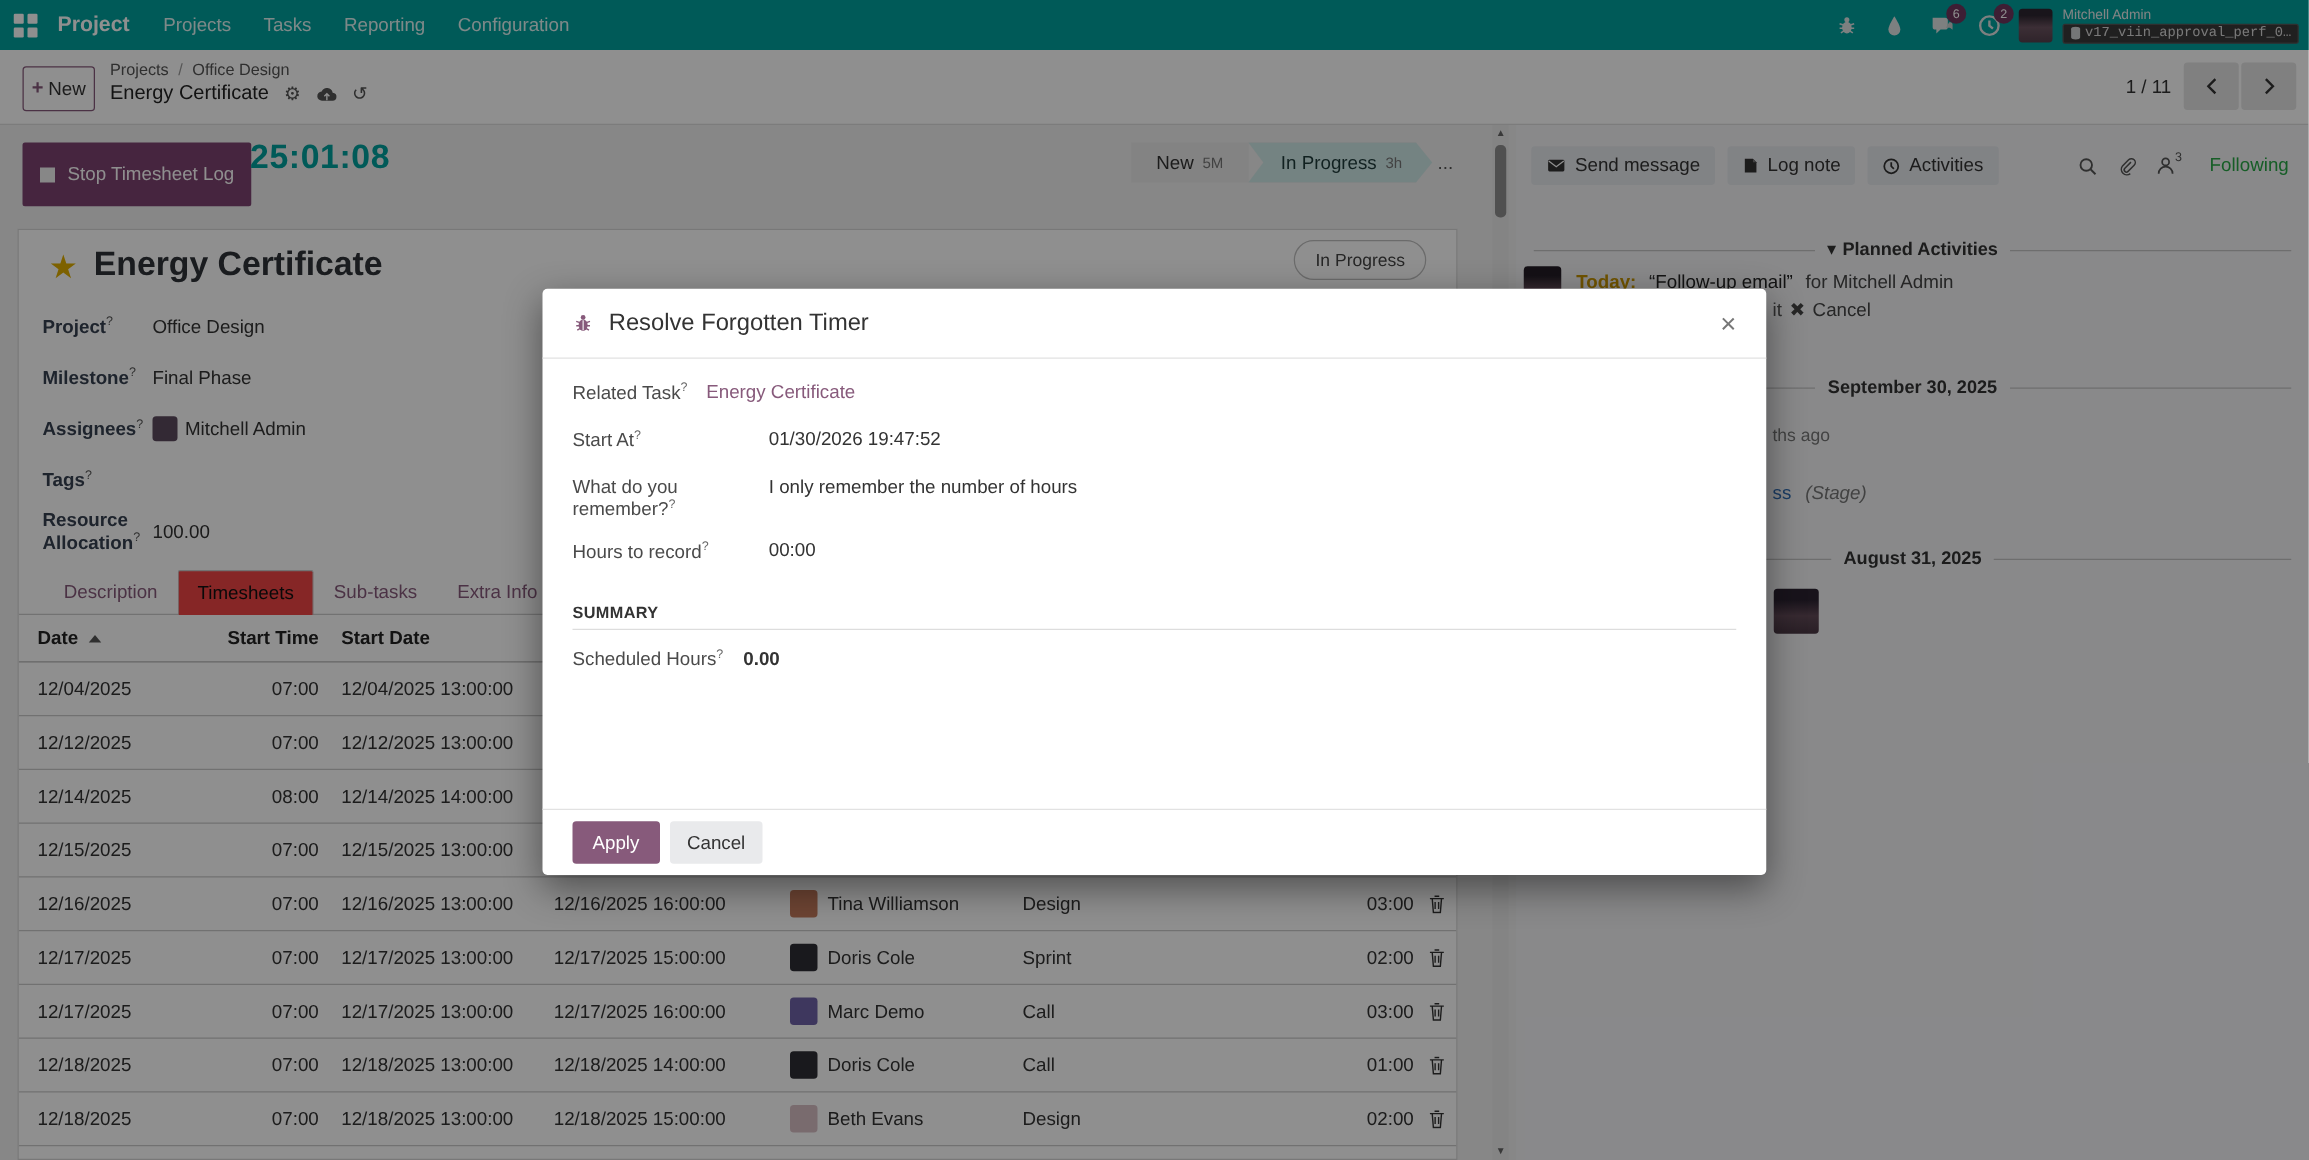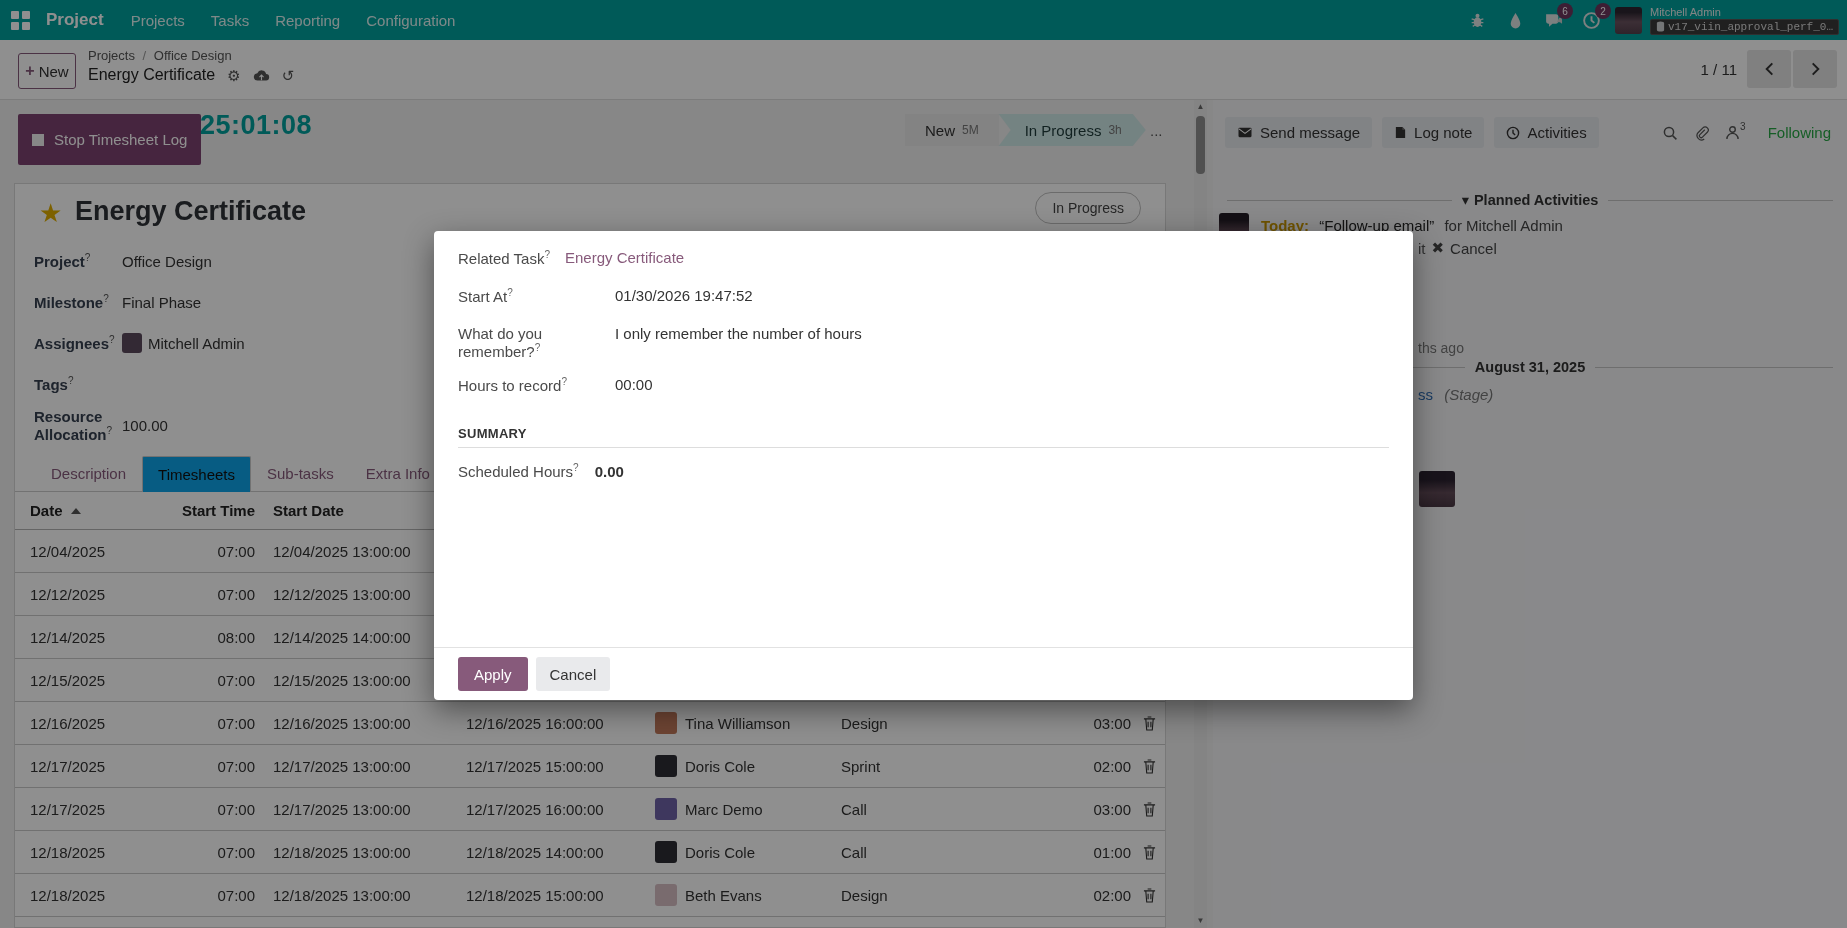--- a/index.html
+++ b/index.html
@@ -56,30 +56,30 @@
 .status-pill { position:absolute; right:24px; top:8px; height:32px; padding:0 16px; border:1px solid #bfbfbf; border-radius:16px; display:flex; align-items:center; font-size:14px; color:#444; background:#fff; }
 .fields { padding:8px 0 0 19px; }
 .frow { display:flex; height:22px; margin-bottom:19px; align-items:center; }
 .flabel { width:88px; font-size:15px; color:#374151; font-weight:bold; flex:none; }
 .flabel sup { font-size:10px; color:#555; font-weight:normal; }
 .fvalue { font-size:15px; color:#333; display:flex; align-items:center; gap:6px; }
 .favatar { width:20px; height:20px; border-radius:3px; display:none; }
 .favatar.visible { display:block; }
 .tabs { margin-top:4px; border-bottom:1px solid #ccc; padding-left:20px; display:flex; height:37px; align-items:flex-end; }
 .tab { padding:9px 15px; font-size:15px; color:#875a7b; cursor:pointer; border:1px solid transparent; border-bottom:none; }
-.tab.active { background:#0ea5e9; color:#111; border-color:#ccc; border-radius:2px 2px 0 0; position:relative; top:1px; }
+.tab.active { background:#ef4444; color:#111; border-color:#ccc; border-radius:2px 2px 0 0; position:relative; top:1px; }
 
 
 .ttable { width:1152px; font-size:15px; }
 .trow { display:flex; align-items:center; height:43px; border-bottom:1px solid #cacaca; cursor:pointer; }
 .thead { height:38px; font-weight:bold; color:#222; border-bottom:1px solid #b5b5b5; cursor:default; }
 .c-date { width:155px; padding-left:15px; display:flex; align-items:center; gap:8px; }
 .c-time { width:85px; text-align:right; }
 .c-sdate { width:188px; padding-left:18px; }
-.c-edate { width:189px;margin-left:23px; }
+.c-edate { width:189px; }
 .c-emp { width:186px; display:flex; align-items:center; gap:8px; }
 .c-desc { flex:1; }
 .c-dur { width:70px; text-align:right; }
 .c-trash { width:36px; display:flex; justify-content:center; }
 .sort-caret { width:0; height:0; border-left:5px solid transparent; border-right:5px solid transparent; border-bottom:6px solid #555; display:inline-block; }
 .emp-avatar { width:22px; height:22px; border-radius:3px; display:none; flex:none; }
 .emp-avatar.visible { display:block; }
 .trash { visibility:hidden; cursor:pointer; }
 .trash.visible { visibility:visible; }
 
@@ -607,20 +607,27 @@
       </span>
     </div>
   </div>
 
   <div class="frag frag-actions">
     <span>it</span>
     <span class="x">✖</span>
     <span class="cancel-lbl">Cancel</span>
   </div>
 
+  <div class="ch-divider" style="margin-top:64px;">
+    <span class="line"></span>
+    <span class="dv-text">
+        <span>September 30, 2025</span>
+      </span>
+    <span class="line"></span>
+  </div>
 
   <div class="frag frag-ago">ths ago</div>
   <div class="frag frag-stage">
     <span class="stage-link">ss</span>
     <span class="stage-word">(Stage)</span>
   </div>
 
   <div class="ch-divider date2">
     <span class="line"></span>
     <span class="dv-text">
@@ -628,20 +635,30 @@
       </span>
     <span class="line"></span>
   </div>
 
   <div class="frag-avatar"></div>
 </div>
 
 <div class="backdrop"></div>
 
 <div class="modal">
+  <div class="m-header">
+    <svg width="17" height="17" viewBox="0 0 16 16">
+        <ellipse cx="8" cy="9.5" rx="3.4" ry="4.3" fill="#875a7b"></ellipse>
+        <circle cx="8" cy="3.7" r="1.8" fill="#875a7b"></circle>
+        <path d="M2.8 6.7l2.8.9M2.8 10h2.8M3.6 13.3l2.6-1.6M13.2 6.7l-2.8.9M13.2 10h-2.8M12.4 13.3l-2.6-1.6" stroke="#875a7b" stroke-width="1.1" fill="none"></path>
+        <path d="M8 5.8v7.4" stroke="#fff" stroke-width=".8"></path>
+      </svg>
+    <span class="m-title">Resolve Forgotten Timer</span>
+    <span class="m-close">×</span>
+  </div>
   <div class="m-body">
     <div class="m-row narrow">
       <span class="m-label"><span>Related Task</span><sup>?</sup></span>
       <span class="m-value m-link">Energy Certificate</span>
     </div>
     <div class="m-row wide">
       <span class="m-label"><span>Start At</span><sup>?</sup></span>
       <span class="m-value">01/30/2026 19:47:52</span>
     </div>
     <div class="m-row wide" style="margin-bottom:16px;">

